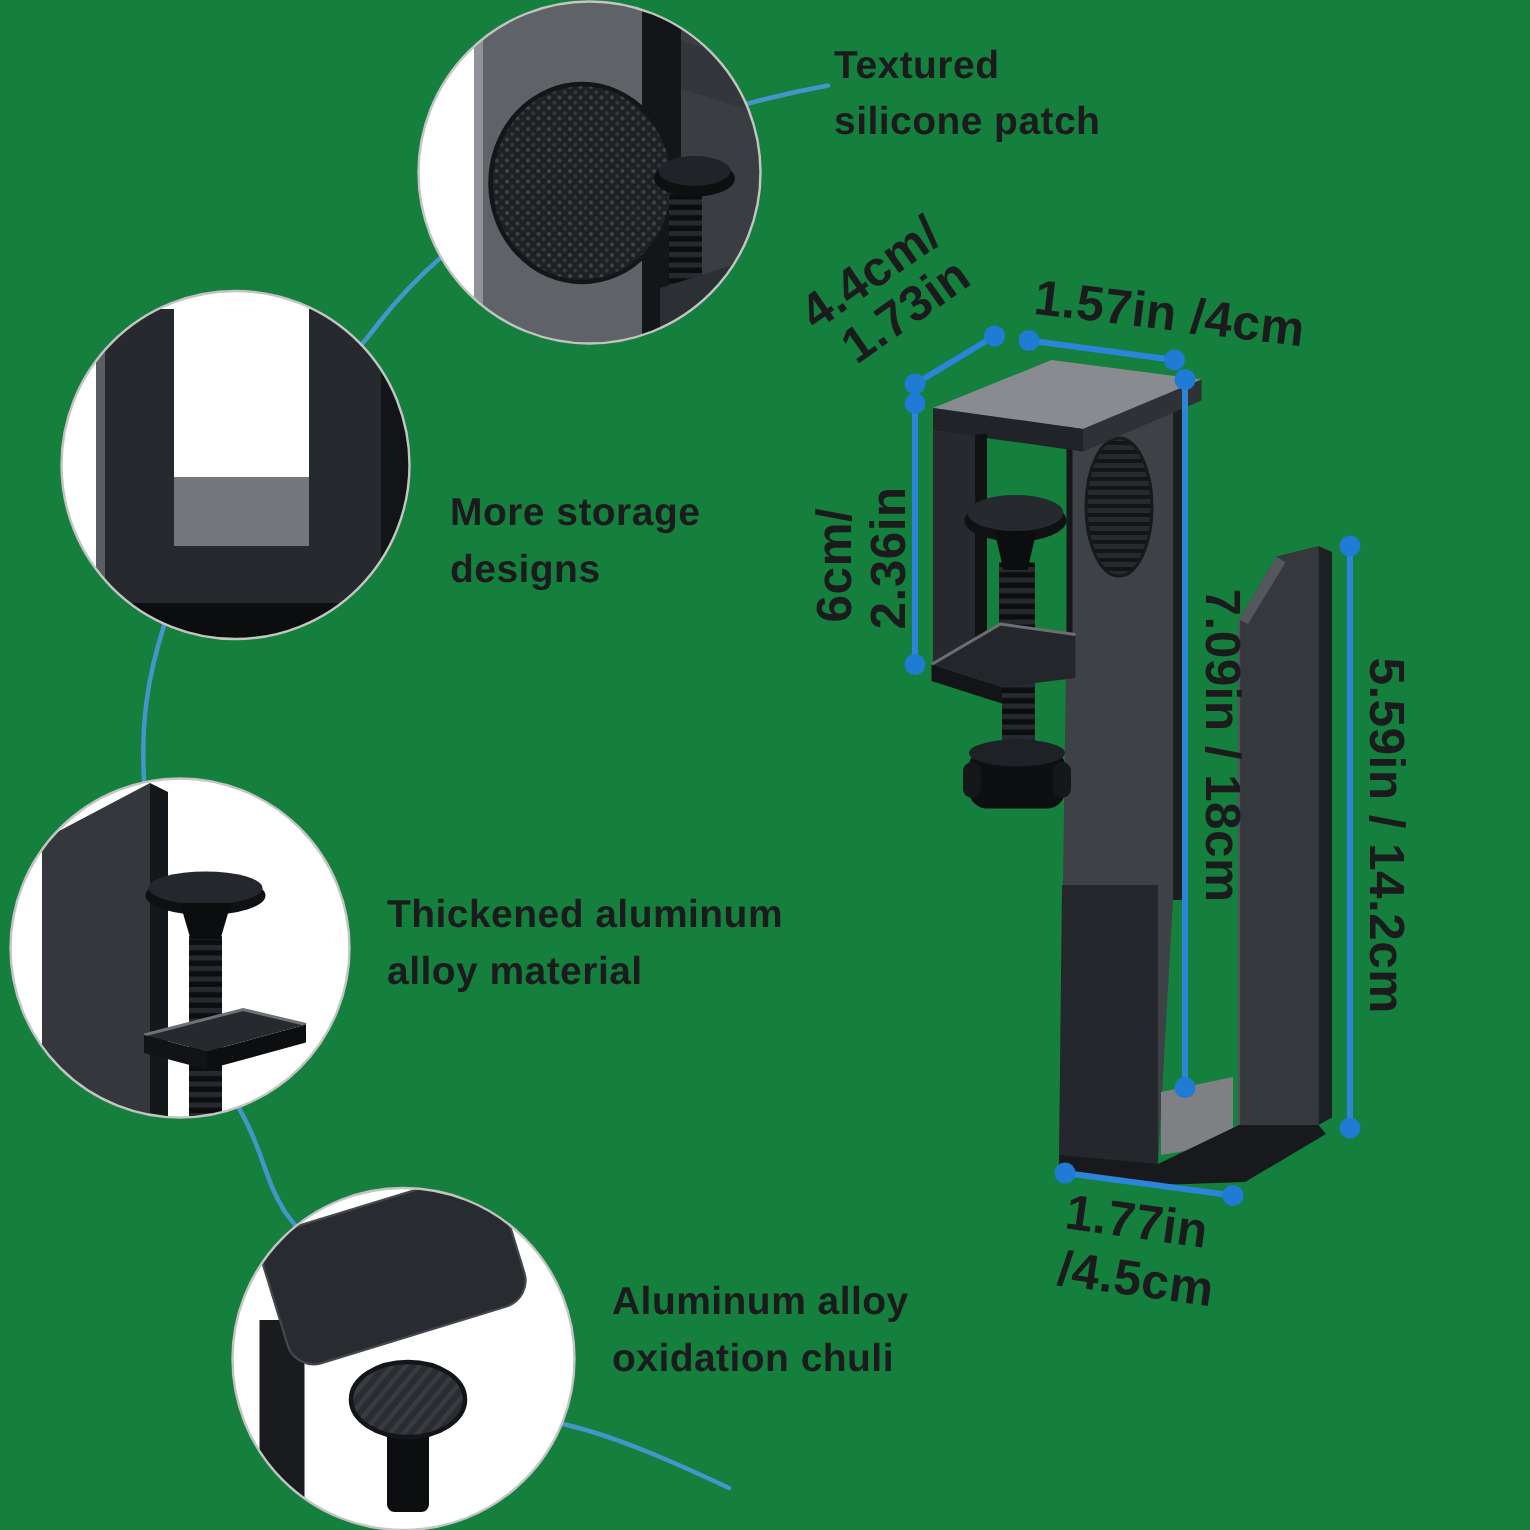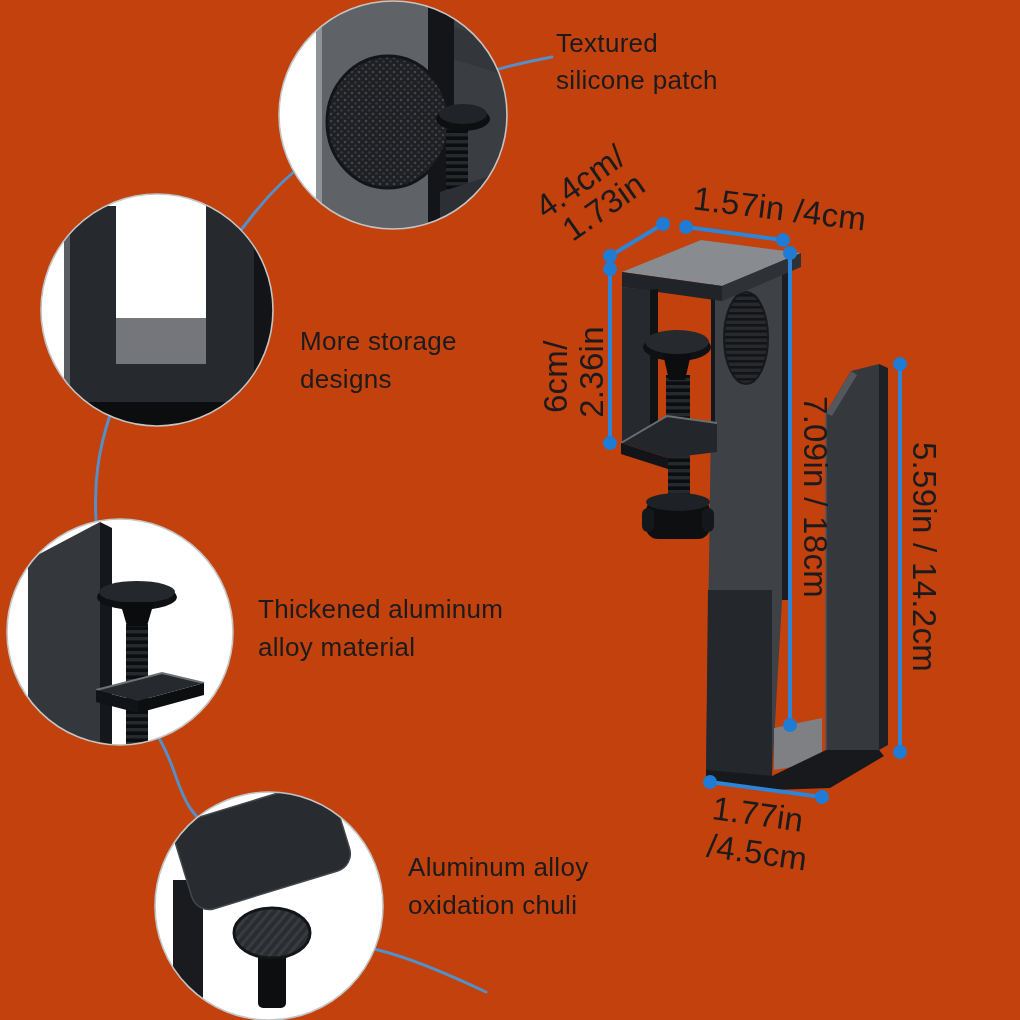--- a/index.html
+++ b/index.html
@@ -1,17 +1,17 @@
 <!DOCTYPE html>
 <html><head>
 <meta charset="utf-8">
 <style>
   html,body{margin:0;padding:0;background:#ffffff;}
-  .stage{position:relative;width:1020px;height:1020px;background:#c2410c;overflow:hidden;
-         font-family:"Liberation Sans", sans-serif;}
+  .stage{position:relative;width:1020px;height:1020px;background:#15803d;overflow:hidden;
+         font-family:"Liberation Sans", sans-serif;font-weight:bold;}
   svg{position:absolute;left:0;top:0;}
   text{fill:#1b1b1d;}
   .feature-label{font-size:26px;letter-spacing:.3px;}
   .dim-label{font-size:33px;letter-spacing:.3px;}
 </style>
 </head>
 <body>
 
 <div class="stage">
 <svg width="1020" height="1020" viewBox="0 0 1020 1020">

